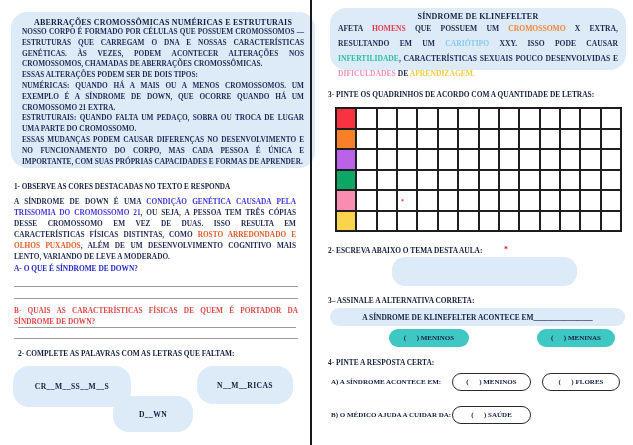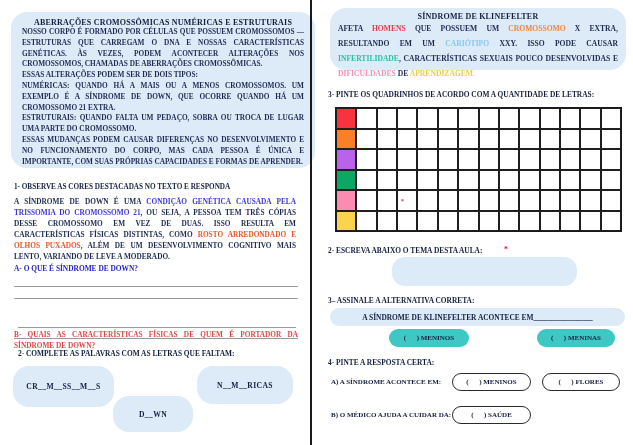--- a/index.html
+++ b/index.html
@@ -50,27 +50,27 @@
     </div>
 
     <div class="heading" style="left:14px;top:183px;font-size:7.2px;">1- OBSERVE AS CORES DESTACADAS NO TEXTO E RESPONDA</div>
 
     <div class="para" style="left:14px;top:196px;width:282px;"><span style="color: rgb(29, 42, 82);">A SÍNDROME DE DOWN É UMA </span><span style="color: rgb(61, 54, 216);">CONDIÇÃO GENÉTICA CAUSADA PELA TRISSOMIA DO CROMOSSOMO 21</span><span style="color: rgb(29, 42, 82);">, OU SEJA, A PESSOA TEM TRÊS CÓPIAS DESSE CROMOSSOMO EM VEZ DE DUAS. ISSO RESULTA EM CARACTERÍSTICAS FÍSICAS DISTINTAS, COMO </span><span style="color: rgb(226, 90, 40);">ROSTO ARREDONDADO E OLHOS PUXADOS</span><span style="color: rgb(29, 42, 82);">, ALÉM DE UM DESENVOLVIMENTO COGNITIVO MAIS LENTO, VARIANDO DE LEVE A MODERADO.</span></div>
 
     <div class="heading q-blue" style="left:14px;top:264px;">A- O QUE É SÍNDROME DE DOWN?</div>
     <div class="answer-line" style="left:14px;top:286px;width:284px;"></div>
     <div class="answer-line" style="left:14px;top:298px;width:284px;"></div>
 
-    <div class="para q-red" style="left:14px;top:305px;width:284px;white-space:normal;margin-top:24px;">B- QUAIS AS CARACTERÍSTICAS FÍSICAS DE QUEM É PORTADOR DA SÍNDROME DE DOWN?</div>
+    <div class="para q-red" style="left:14px;top:305px;width:284px;white-space:normal;">B- QUAIS AS CARACTERÍSTICAS FÍSICAS DE QUEM É PORTADOR DA SÍNDROME DE DOWN?</div>
     <div class="answer-line" style="left:18px;top:327px;width:278px;"></div>
     <div class="answer-line" style="left:14px;top:338px;width:284px;"></div>
 
     <div class="heading" style="left:18px;top:349px;">2- COMPLETE AS PALAVRAS COM AS LETRAS QUE FALTAM:</div>
 
-    <div class="wordbox" style="left:13px;top:366px;width:101px;height:41px;text-align:right;">CR__M__SS__M__S</div>
+    <div class="wordbox" style="left:13px;top:366px;width:118px;height:41px;text-align:right;">CR__M__SS__M__S</div>
     <div class="wordbox" style="left:197px;top:366px;width:96px;height:38px;">N__M__RICAS</div>
     <div class="wordbox" style="left:113px;top:396px;width:80px;height:36px;">D__WN</div>
   </div>
 
   <div class="page" id="page-right">
     <div class="bluebox r-intro">
       <div class="title">SÍNDROME DE KLINEFELTER</div>
       <div class="r-para"><span style="color: rgb(29, 42, 82);">AFETA </span><span style="color: rgb(230, 59, 78);">HOMENS</span><span style="color: rgb(29, 42, 82);"> QUE POSSUEM UM </span><span style="color: rgb(245, 134, 52);">CROMOSSOMO</span><span style="color: rgb(29, 42, 82);"> X EXTRA, RESULTANDO EM UM </span><span style="color: rgb(133, 201, 239);">CARIÓTIPO</span><span style="color: rgb(29, 42, 82);"> XXY. ISSO PODE CAUSAR </span><span style="color: rgb(44, 191, 163);">INFERTILIDADE</span><span style="color: rgb(29, 42, 82);">, CARACTERÍSTICAS SEXUAIS POUCO DESENVOLVIDAS E </span><span style="color: rgb(242, 144, 182);">DIFICULDADES</span><span style="color: rgb(29, 42, 82);"> DE </span><span style="color: rgb(240, 205, 74);">APRENDIZAGEM.</span></div>
     </div>
 

